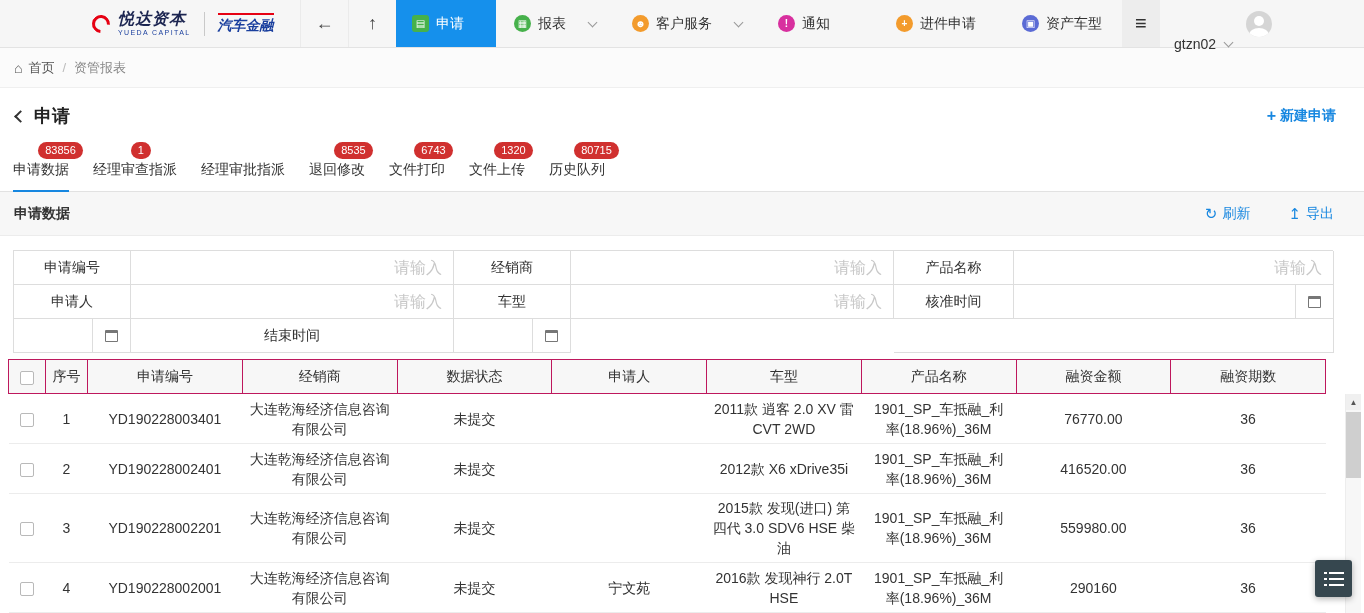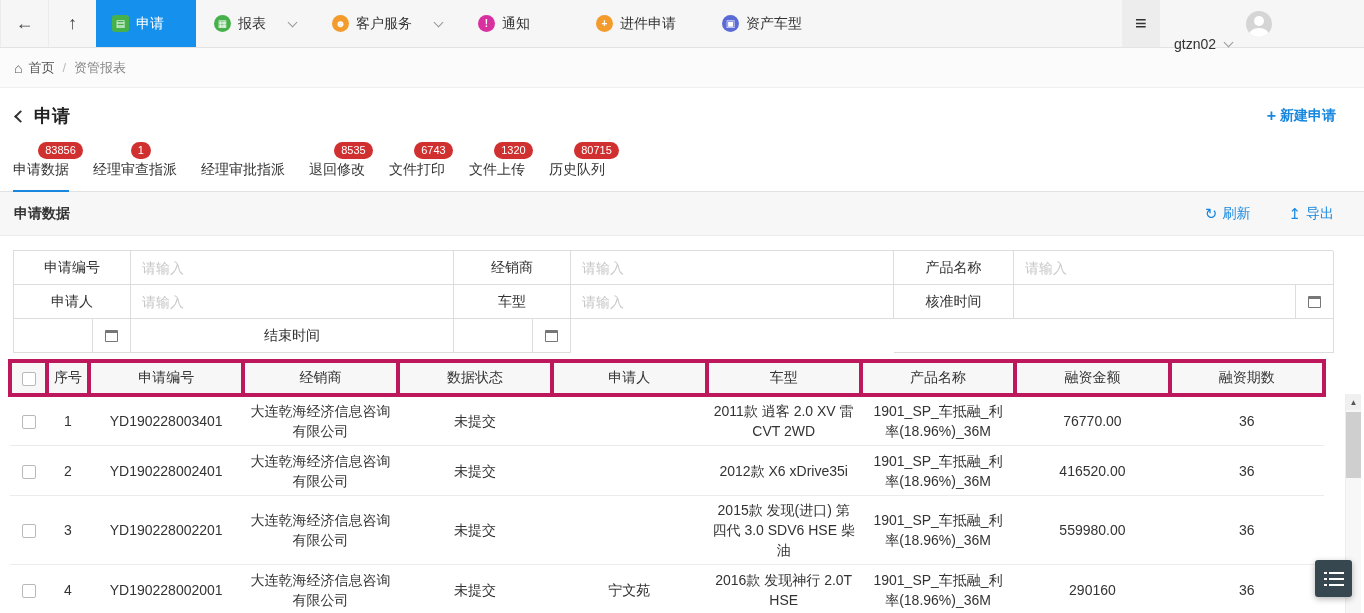--- a/index.html
+++ b/index.html
@@ -61,44 +61,53 @@
   .section-bar { height:44px; background:#f7f7f7; border-bottom:1px solid #ececec; display:flex; align-items:center; padding:0 30px 0 14px; }
   .section-title { font-weight:bold; font-size:14px; }
   .section-actions { margin-left:auto; display:flex; gap:38px; }
   .action { color:var(--accent,#1787e0); display:flex; align-items:center; gap:5px; cursor:pointer; }
   .action-icon { font-size:15px; }
 
   
   .filters { width:1320px; margin:14px 0 0 13px; display:grid; grid-template-columns:117px 323px 117px 323px 120px 320px; border-top:1px solid #ddd; border-left:1px solid #ddd; font-size:14px; }
   .f-cell { border-right:1px solid #ddd; border-bottom:1px solid #ddd; height:34px; display:flex; align-items:center; background:#fff; }
   .f-label { justify-content:center; color:#333; }
-  .f-input input { border:none; outline:none; flex:1; height:100%; padding:0 11px; font-size:14px; color:#b91c1c; background:transparent; font-family:inherit; min-width:0; }
+  .f-input input { border:none; outline:none; flex:1; height:100%; padding:0 11px; font-size:16px; color:#b91c1c; background:transparent; font-family:inherit; min-width:0;text-align:right; }
   .f-input input::placeholder { color:#c8c8c8; }
   .cal-btn { width:38px; height:100%; border-left:1px solid #ddd; display:flex; align-items:center; justify-content:center; cursor:pointer; flex:none; }
   .cal-icon { width:13px; height:12px; border:1px solid #777; border-top-width:3px; border-radius:1px; }
 
   
   .table-wrap { margin:6px 0 0 8px; width:1318px; }
   table { border-collapse:collapse; width:100%; table-layout:fixed; }
-  thead th { background:#f7f7f7; border:4px solid #be185d; height:34px; font-weight:400; font-size:14px; color:#333; text-align:center; }
+  thead th { background:#f7f7f7; border:1px solid #be185d; height:34px; font-weight:400; font-size:14px; color:#333; text-align:center; }
   tbody td { height:50px; border-bottom:1px solid #ececec; text-align:center; font-size:14px; color:#333; padding:4px 6px; line-height:20px; word-break:break-word; }
   .checkbox { display:inline-block; width:14px; height:14px; border:1px solid #b9b9b9; border-radius:2px; background:#fff; cursor:pointer; vertical-align:middle; }
 
   
   .scrollbar { position:absolute; right:3px; top:394px; width:16px; height:219px; background:#f7f7f7; border-left:1px solid #ededed; }
   .scroll-up { height:16px; display:flex; align-items:center; justify-content:center; font-size:8px; color:#555; background:#f0f0f0; cursor:pointer; }
   .scroll-thumb { margin-top:2px; height:66px; background:#cfcfcf; cursor:pointer; }
   .float-btn { position:absolute; right:12px; bottom:16px; width:37px; height:37px; background:#36474f; border-radius:3px; display:flex; align-items:center; justify-content:center; cursor:pointer; box-shadow:0 2px 6px rgba(0,0,0,.3); }
 </style>
 </head>
 <body>
 
 <div class="app">
 
   <header class="navbar">
+    <div class="logo">
+      <span class="logo-swoosh"></span>
+      <span class="logo-text">
+        <span class="logo-cn">悦达资本</span>
+        <span class="logo-en">YUEDA CAPITAL</span>
+      </span>
+      <span class="logo-divider"></span>
+      <span class="logo-sub">汽车金融</span>
+    </div>
 
     <div class="nav-sq">
         <span class="arr">←</span>
       </div>
     <div class="nav-sq">
         <span class="arr">↑</span>
       </div>
 
     <nav class="nav-items">
       <div class="nav-item active">

